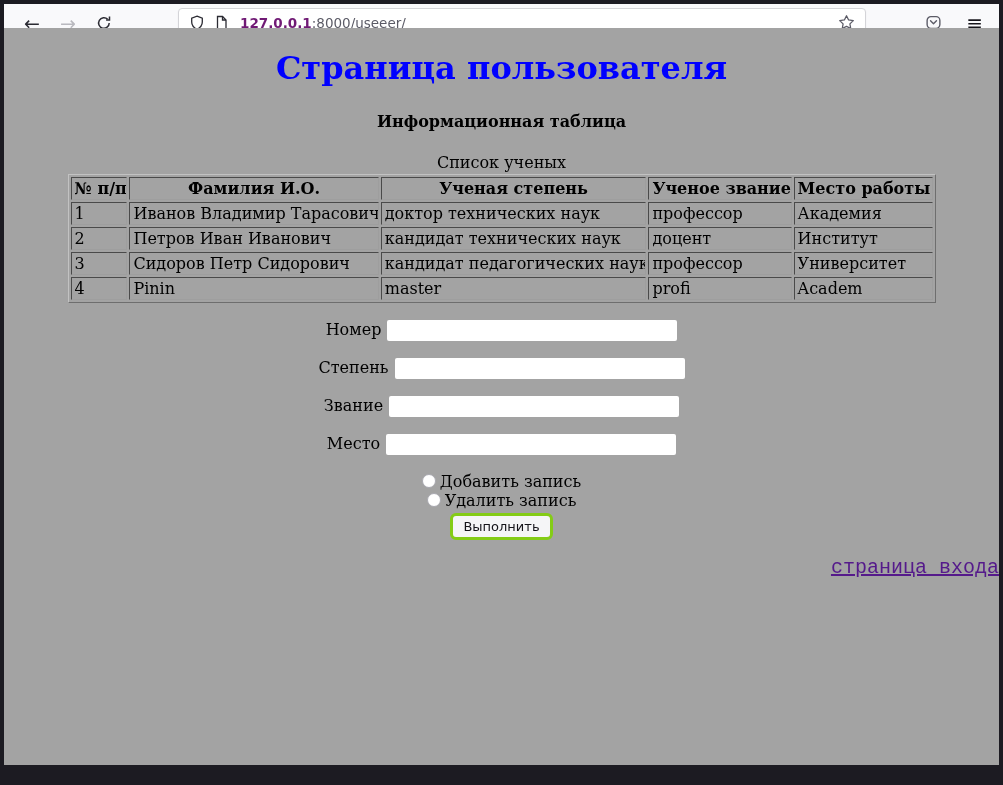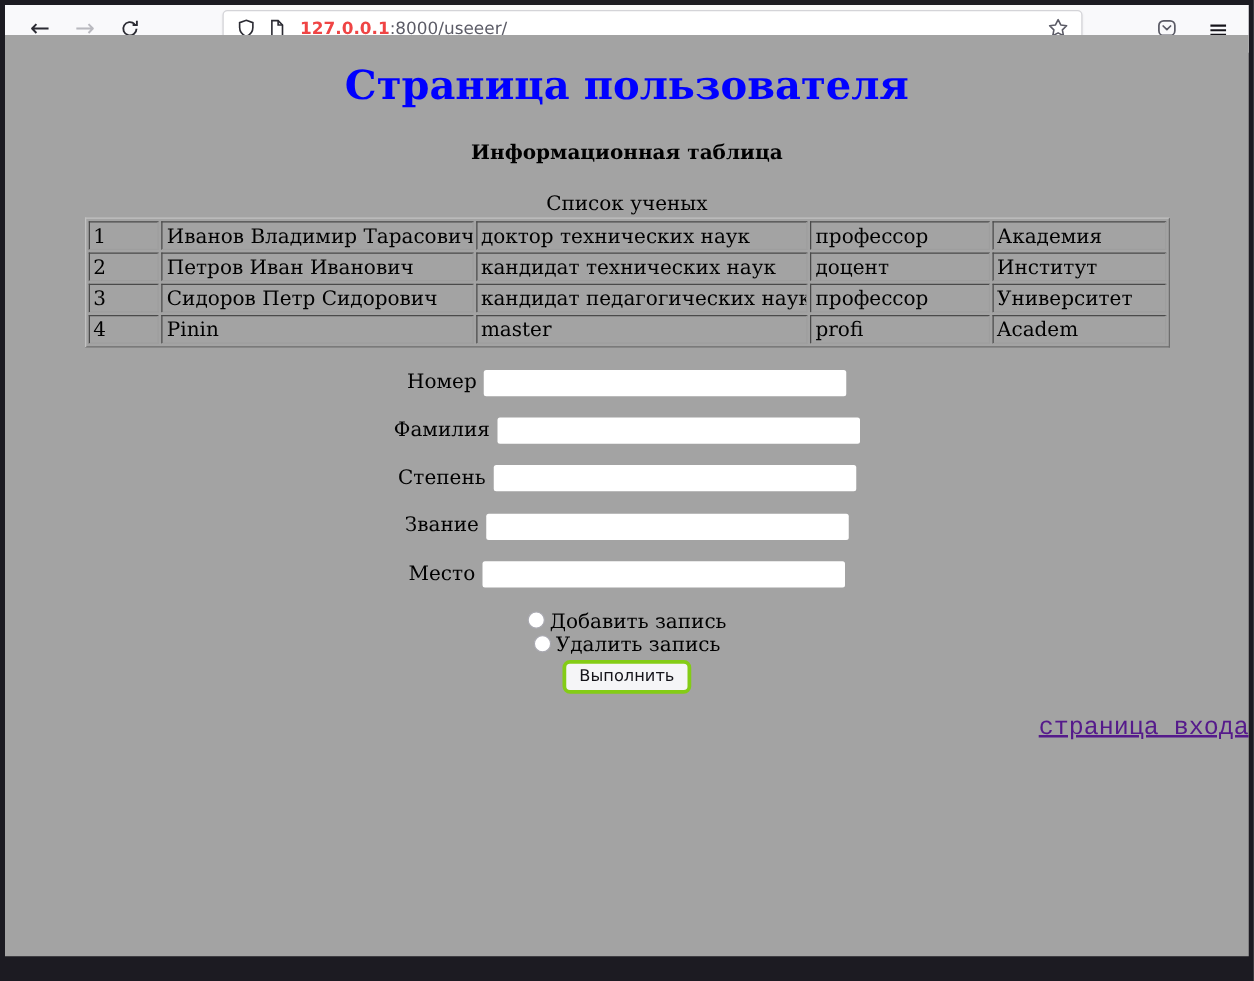--- a/index.html
+++ b/index.html
@@ -30,21 +30,21 @@
     background:#ffffff; border:1px solid #d4d4d8; border-radius:4px;
     display:flex; align-items:center; padding:0 10px;
     box-shadow:0 1px 2px rgba(0,0,0,0.06);
   }
   .url-bar .icon { display:flex; align-items:center; }
   .url-bar .icon + .icon { margin-left:9px; }
   .url-text {
     margin-left:11px; font-family:"DejaVu Sans", sans-serif; font-size:13.5px;
     white-space:nowrap;
   }
-  .url-host { color:#ef4444; font-weight:bold; }
+  .url-host { color:#701a75; font-weight:bold; }
   .url-path { color:#5b5b66;margin-top:16px; }
   .star { margin-left:auto; display:flex; align-items:center; }
 
   .right-icons {
     margin-left:auto; margin-right:16px; display:flex; align-items:center; gap:24px;
   }
   .menu-glyph {
     font-family:"DejaVu Sans", sans-serif; font-size:20px; color:#15141a; line-height:1;
   }
 
@@ -159,20 +159,27 @@
   <table class="info">
     <caption>Список ученых</caption>
     <colgroup>
         <col class="c0">
         <col class="c1">
         <col class="c2">
         <col class="c3">
         <col class="c4">
       </colgroup>
     <tbody>
+        <tr>
+      <th>№ п/п</th>
+      <th>Фамилия И.О.</th>
+      <th>Ученая степень</th>
+      <th>Ученое звание</th>
+      <th>Место работы</th>
+    </tr>
     <tr>
       <td>1</td>
       <td>Иванов Владимир Тарасович</td>
       <td>доктор технических наук</td>
       <td>профессор</td>
       <td>Академия</td>
     </tr>
     <tr>
       <td>2</td>
       <td>Петров Иван Иванович</td>
@@ -193,23 +200,20 @@
       <td>master</td>
       <td>profi</td>
       <td>Academ</td>
     </tr>
   </tbody>
     </table>
 
   <div>
     <p class="form-row">
       <label>Номер</label><input type="text" value="" style="">
-    </p>
-    <p class="form-row">
-      <label>Фамилия</label><input type="text" value="" style="">
     </p>
     <p class="form-row">
       <label>Степень</label><input type="text" value="" style="">
     </p>
     <p class="form-row">
       <label>Звание</label><input type="text" value="" style="">
     </p>
     <p class="form-row">
       <label>Место</label><input type="text" value="" style="">
     </p>

